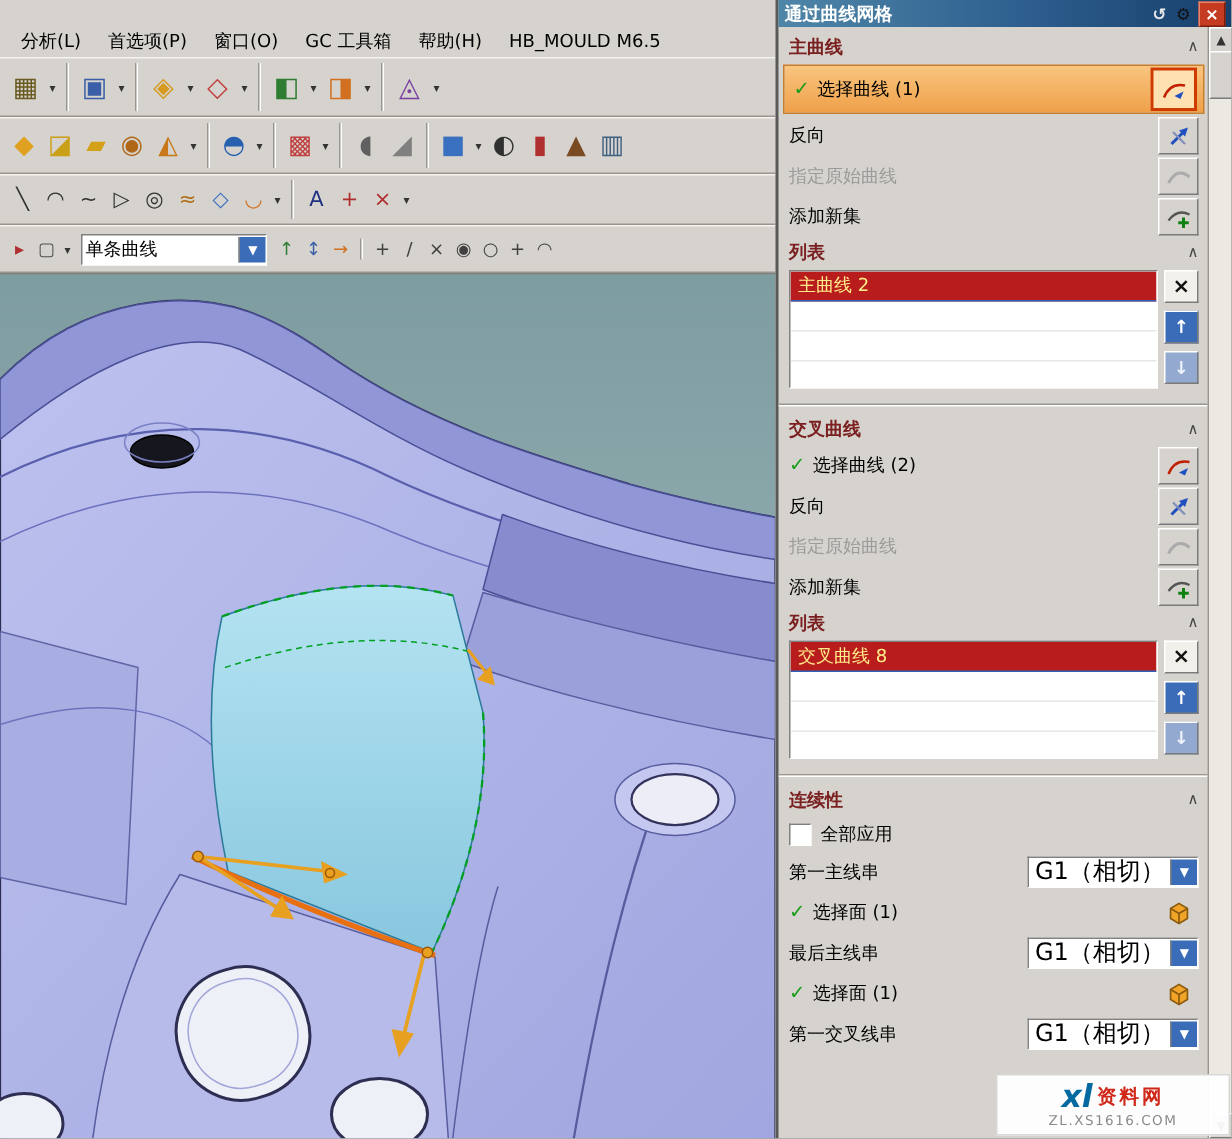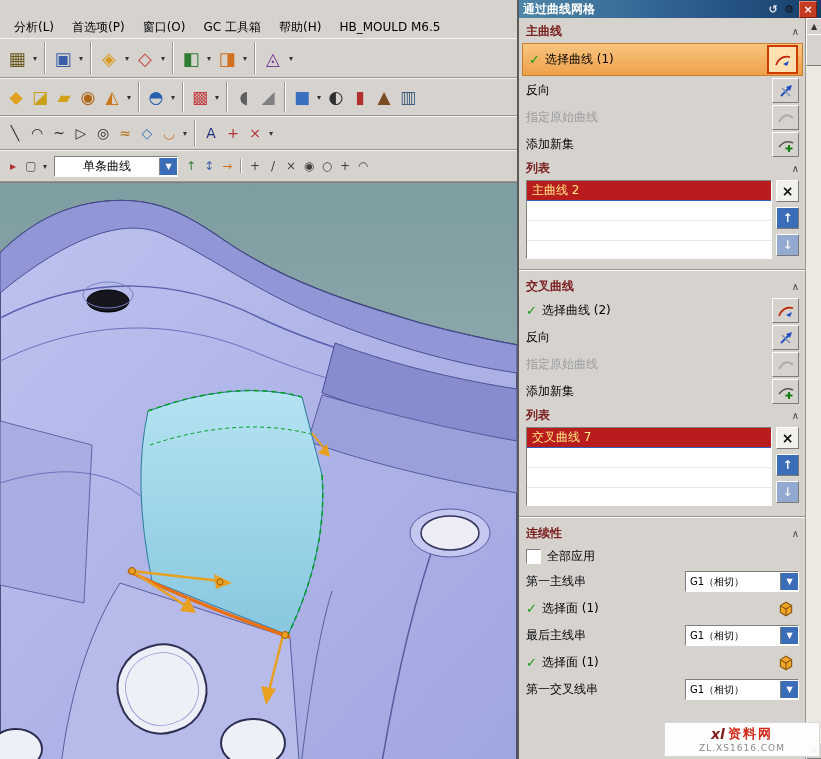--- a/index.html
+++ b/index.html
@@ -15,21 +15,21 @@
   .r1{height:36px;} .r2{height:34px;} .r3{height:30px;} .r4{height:28px;}
   .ticon{display:flex;align-items:center;justify-content:center;cursor:default;}
   .r1 .ticon{width:26px;height:26px;font-size:18px;}
   .r2 .ticon{width:24px;height:24px;font-size:17px;}
   .r3 .ticon{width:22px;height:22px;font-size:14px;}
   .r4 .ticon{width:18px;height:18px;font-size:12px;}
   .tsep{width:1px;align-self:stretch;margin:2px 4px;background:#9a968e;border-right:1px solid #fff;}
   .ddc{width:10px;font-size:8px;color:#333;display:flex;align-items:center;justify-content:center;}
   .combo{display:flex;align-items:center;width:122px;height:19px;background:#fff;margin:0 4px;
     border:1px solid;border-color:#808080 #fff #fff #808080;}
-  .combo .val{flex:1;padding:0 2px;font-size:12px;white-space:nowrap;overflow:hidden;text-align:center;}
+  .combo .val{flex:1;padding:0 2px;font-size:12px;white-space:nowrap;overflow:hidden;}
   .combo .cbtn{width:17px;height:17px;background:#3a6cb8;color:#fff;font-size:8px;
     display:flex;align-items:center;justify-content:center;border-left:1px solid #808080;}
   .viewport{flex:1;position:relative;border-top:1px solid #808080;background:#86a4a7;overflow:hidden;}
   .viewport svg{display:block;}
   
   .dialog{position:absolute;left:517px;top:0;width:304px;height:759px;background:#d6d3ce;
     border-left:2px solid #5a5a5a;box-sizing:border-box;}
   .dlg-title{height:18px;display:flex;align-items:center;padding:0 4px;color:#fff;font-weight:bold;
     background:linear-gradient(90deg,#4f86a8 0%,#2d5e8e 55%,#173f6b 100%);}
   .dlg-title .t{flex:1;white-space:nowrap;overflow:hidden;}
@@ -57,39 +57,39 @@
   .list-item{height:19px;line-height:19px;padding:0 5px;border-bottom:1px solid #e6e6e6;cursor:default;}
   .list-item.selected{background:#b91c1c;color:#ffec8a;border-bottom-color:#2f62b8;}
   .list-btns{display:flex;flex-direction:column;gap:5px;}
   .lbtn{width:21px;height:20px;display:flex;align-items:center;justify-content:center;font-weight:bold;
     border:1px solid;border-color:#fff #7a7a7a #7a7a7a #fff;background:#f2f0ea;cursor:default;}
   .lbtn.del{font-size:14px;color:#111;}
   .lbtn.up{background:#3a6cb8;color:#fff;}
   .lbtn.down{background:#93a9cf;color:#eef2fa;}
   .dropdown{display:flex;align-items:center;width:112px;height:19px;background:#fff;flex:none;
     border:1px solid;border-color:#808080 #fff #fff #808080;}
-  .dropdown .val{flex:1;padding:0 4px;font-size:10px;white-space:nowrap;overflow:hidden;}
+  .dropdown .val{flex:1;padding:0 4px;font-size:16px;white-space:nowrap;overflow:hidden;}
   .dropdown .dbtn{width:17px;height:17px;background:#3a6cb8;color:#fff;font-size:8px;
     display:flex;align-items:center;justify-content:center;border-left:1px solid #808080;}
   .checkbox{width:13px;height:13px;background:#fff;flex:none;
     border:1px solid;border-color:#808080 #fff #fff #808080;}
   
   .sbar{position:absolute;right:0;top:18px;bottom:0;width:15px;background:#ece9e2;
     border-left:1px solid #9a968e;}
   .sbtn{position:absolute;left:0;width:14px;height:15px;background:#d6d3ce;font-size:8px;color:#333;
     display:flex;align-items:center;justify-content:center;
     border:1px solid;border-color:#fff #7a7a7a #7a7a7a #fff;}
   .sbtn.up{top:0;} .sbtn.dn{bottom:0;}
   .sthumb{position:absolute;left:0;top:16px;width:14px;height:30px;background:#d6d3ce;
     border:1px solid;border-color:#fff #7a7a7a #7a7a7a #fff;}
   
   .wm{position:absolute;right:1px;bottom:2px;width:146px;background:rgba(255,255,255,.95);
     border:1px solid #d8d8d8;text-align:center;padding:2px 4px 3px;z-index:50;}
   .wm-row{display:flex;align-items:center;justify-content:center;gap:3px;}
-  .wm-logo{color:#7f1d1d;font-style:italic;font-weight:bold;font-size:14px;}
+  .wm-logo{color:#0369a1;font-style:italic;font-weight:bold;font-size:21px;}
   .wm-name{color:#d02818;font-weight:bold;font-size:13px;letter-spacing:2px;}
   .wm-domain{color:#8a8a8a;font-size:9px;letter-spacing:1px;text-align:center;}
 </style>
 </head>
 <body>
 
 <div class="screen">
 
   <div class="left">
     <div class="top-blank"></div>
@@ -400,21 +400,21 @@
         </span>
       </div>
 
       <div class="sec-h" style="padding-top:2px;">
         <span>列表</span>
         <span class="chev">∧</span>
       </div>
 
       <div class="list-wrap">
         <div class="listbox">
-          <div class="list-item selected">交叉曲线 7</div>
+          <div class="list-item selected">交叉曲线 8</div>
           <div class="list-item empty"></div>
           <div class="list-item empty"></div>
         </div>
         <div class="list-btns">
           <span class="lbtn del">×</span>
           <span class="lbtn up">↑</span>
           <span class="lbtn down">↓</span>
         </div>
       </div>
 

